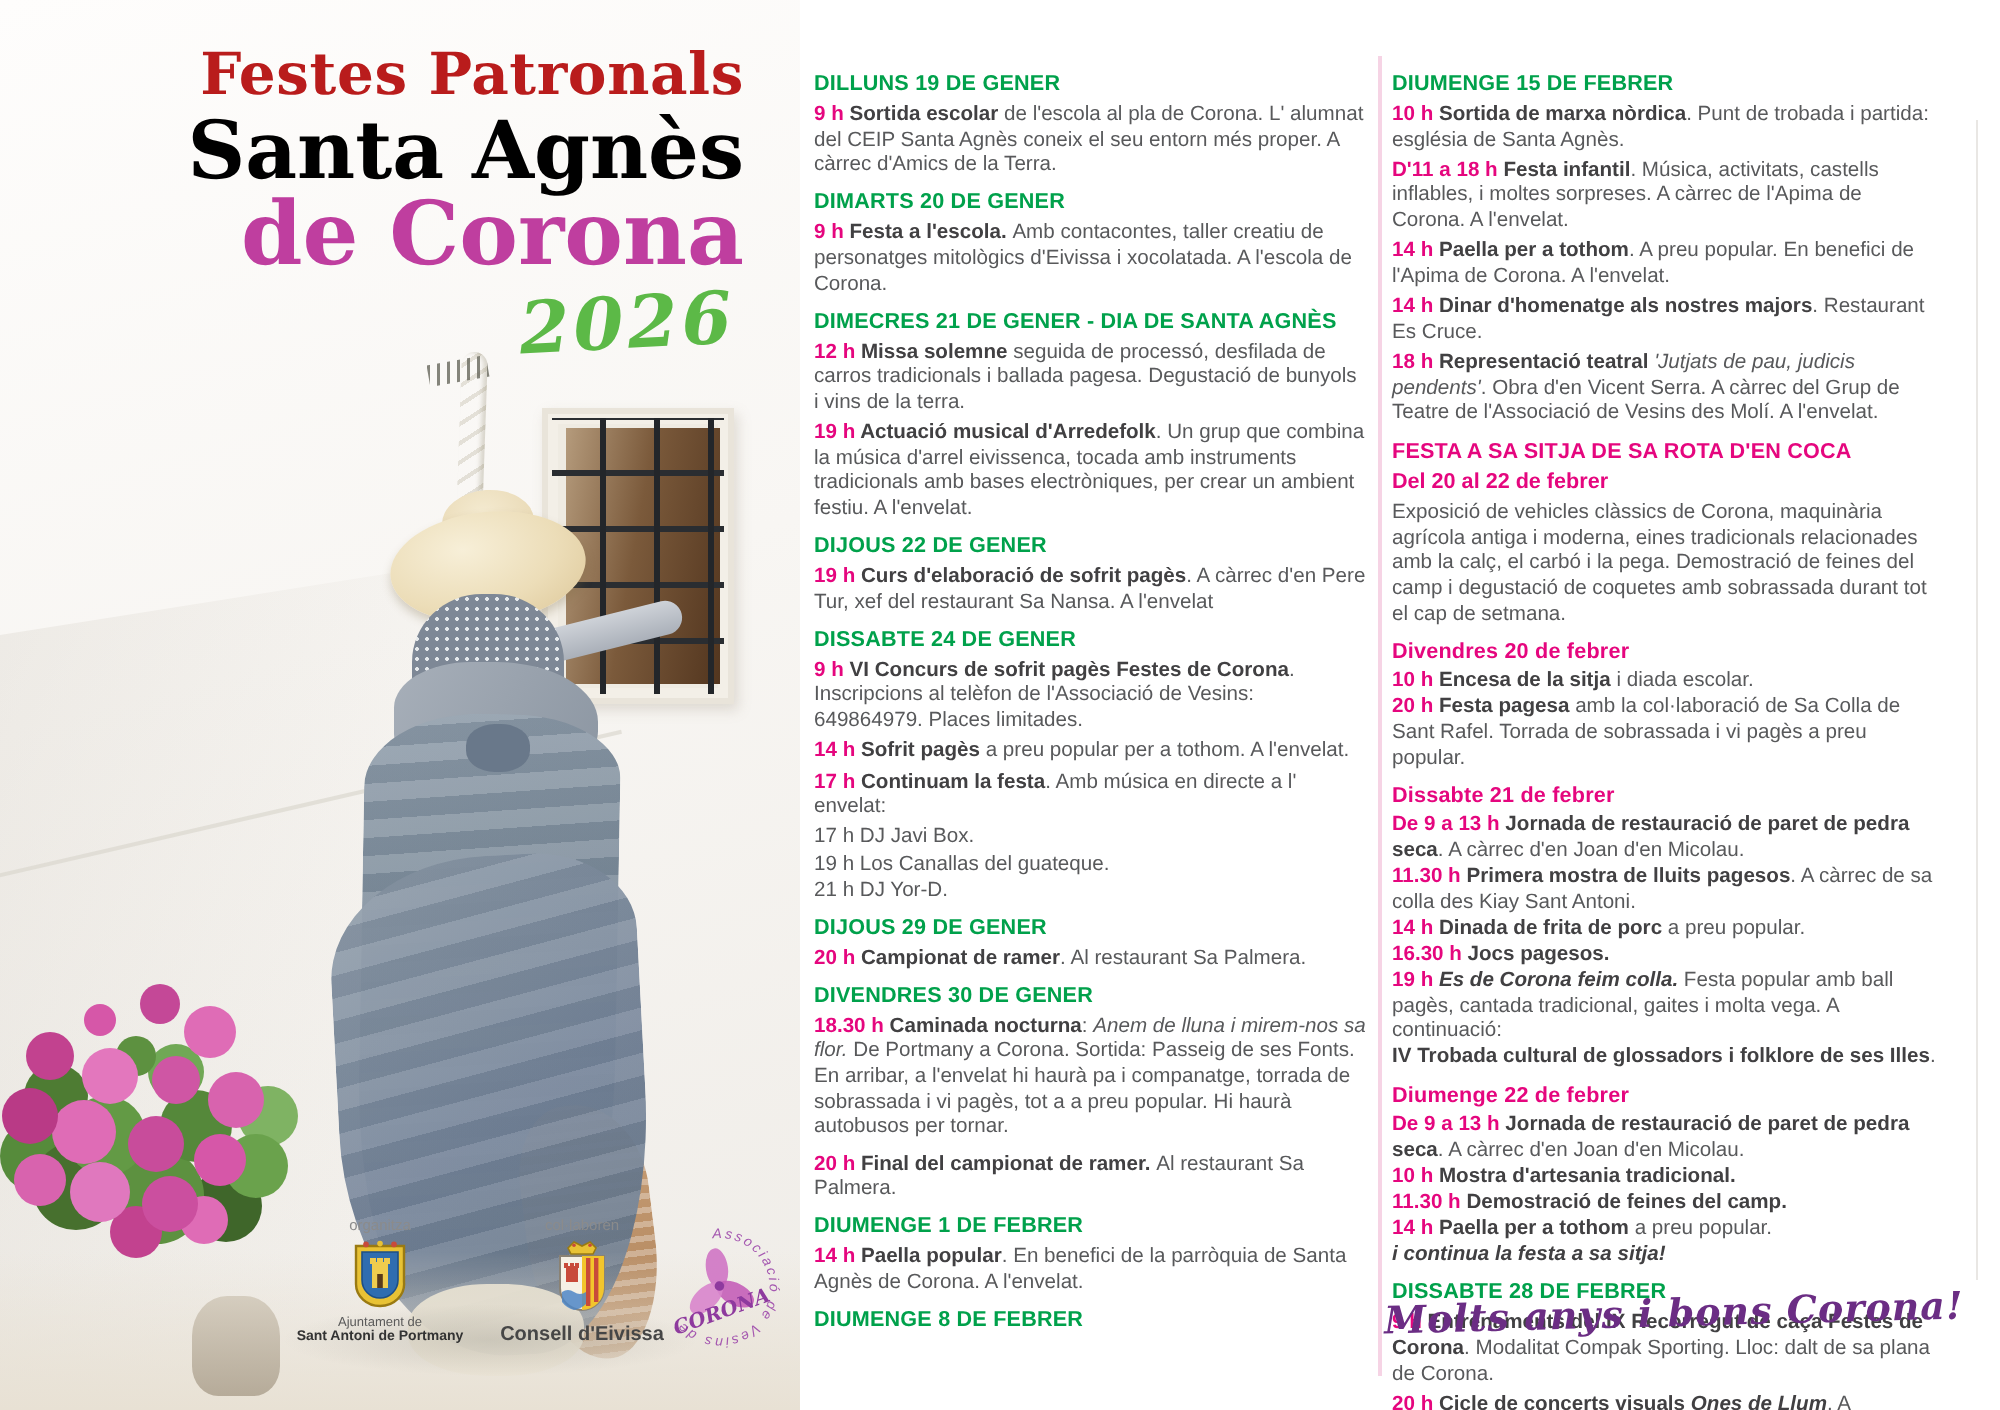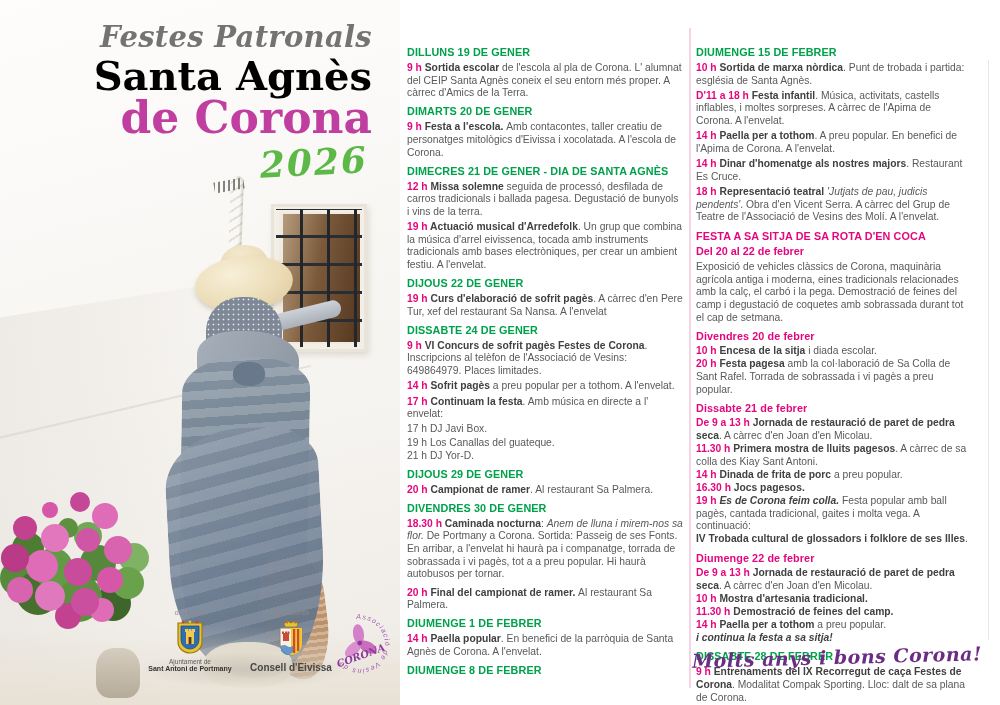--- a/index.html
+++ b/index.html
@@ -69,21 +69,21 @@
   .bush-blooms{position:absolute;left:42px;top:502px;width:16px;height:16px;border-radius:50%;background:#d657a8;
     box-shadow:30px -8px 0 2px #c44897,55px 6px 0 5px #df6cb6,-25px 18px 0 4px #c2428f,
       5px 28px 0 6px #e377bd,38px 30px 0 4px #cf56a4,68px 40px 0 6px #d863ae,
       -35px 48px 0 6px #b93a86,-8px 56px 0 8px #df6cb6,28px 62px 0 6px #c84c9b,
       60px 70px 0 5px #d657a8,0px 86px 0 7px #e078be,35px 92px 0 6px #cb4f9f,
       -30px 80px 0 5px #d863ae,18px 106px 0 5px #c2428f,52px 100px 0 4px #df6cb6;}
 
   
   .titleblock{position:absolute;right:28px;top:20px;width:348px;text-align:right;
     font-family:"DejaVu Serif",serif;font-weight:700;}
-  .t1{font-size:29px;color:#737373;letter-spacing:.3px;font-style:italic;}
+  .t1{font-size:29px;color:#b91c1c;letter-spacing:.3px;}
   .t2{font-size:40px;color:#000000;line-height:1.04;margin-top:1px;}
   .t3{font-size:44px;color:#bf3e9f;line-height:.96;}
   .t4{font-size:36px;color:#5cb947;font-style:italic;margin-top:8px;padding-right:4px;
     transform:rotate(-3deg);letter-spacing:2px;}
 
   
   .credits{position:absolute;left:128px;top:604px;width:264px;height:98px;}
   .credit-label{font-size:7.5px;color:#8b8b8b;text-align:center;}
   .credit{position:absolute;text-align:center;}
   .credit.org{left:12px;top:4px;width:100px;}
@@ -95,21 +95,21 @@
   .corona-logo{position:absolute;right:0;top:8px;transform:rotate(-8deg);}
 
   
   .col{position:absolute;top:30px;font-size:10.3px;line-height:1.23;color:#58595b;}
   #col1{left:407px;width:276px;}
   #col2{left:696px;width:272px;}
   .divider{position:absolute;left:689px;top:28px;width:2px;height:660px;background:#f5cce0;opacity:.85;}
   .edge-line{position:absolute;left:988px;top:60px;width:1px;height:580px;background:#e9e7e4;}
 
   .sec{margin-top:5.5px;}
-  .sec:first-child{margin-top:16px;}
+  .sec:first-child{margin-top:6px;}
   .sec-title{font-weight:bold;font-size:10.8px;margin:0 0 2px;letter-spacing:.1px;}
   .sec-title.green{color:#00a14b;}
   .sec-title.festa{color:#e5067e;}
   .sec-title.pink{color:#e5067e;}
   .sec-sub{color:#e5067e;font-weight:bold;font-size:10.8px;margin:0 0 3px;}
   .col p{margin:2.6px 0;}
   .col p.tight{margin:.5px 0;}
   .r-t{color:#e5067e;font-weight:bold;}
   .r-b{color:#414042;font-weight:bold;}
   .r-n{color:#58595b;}

